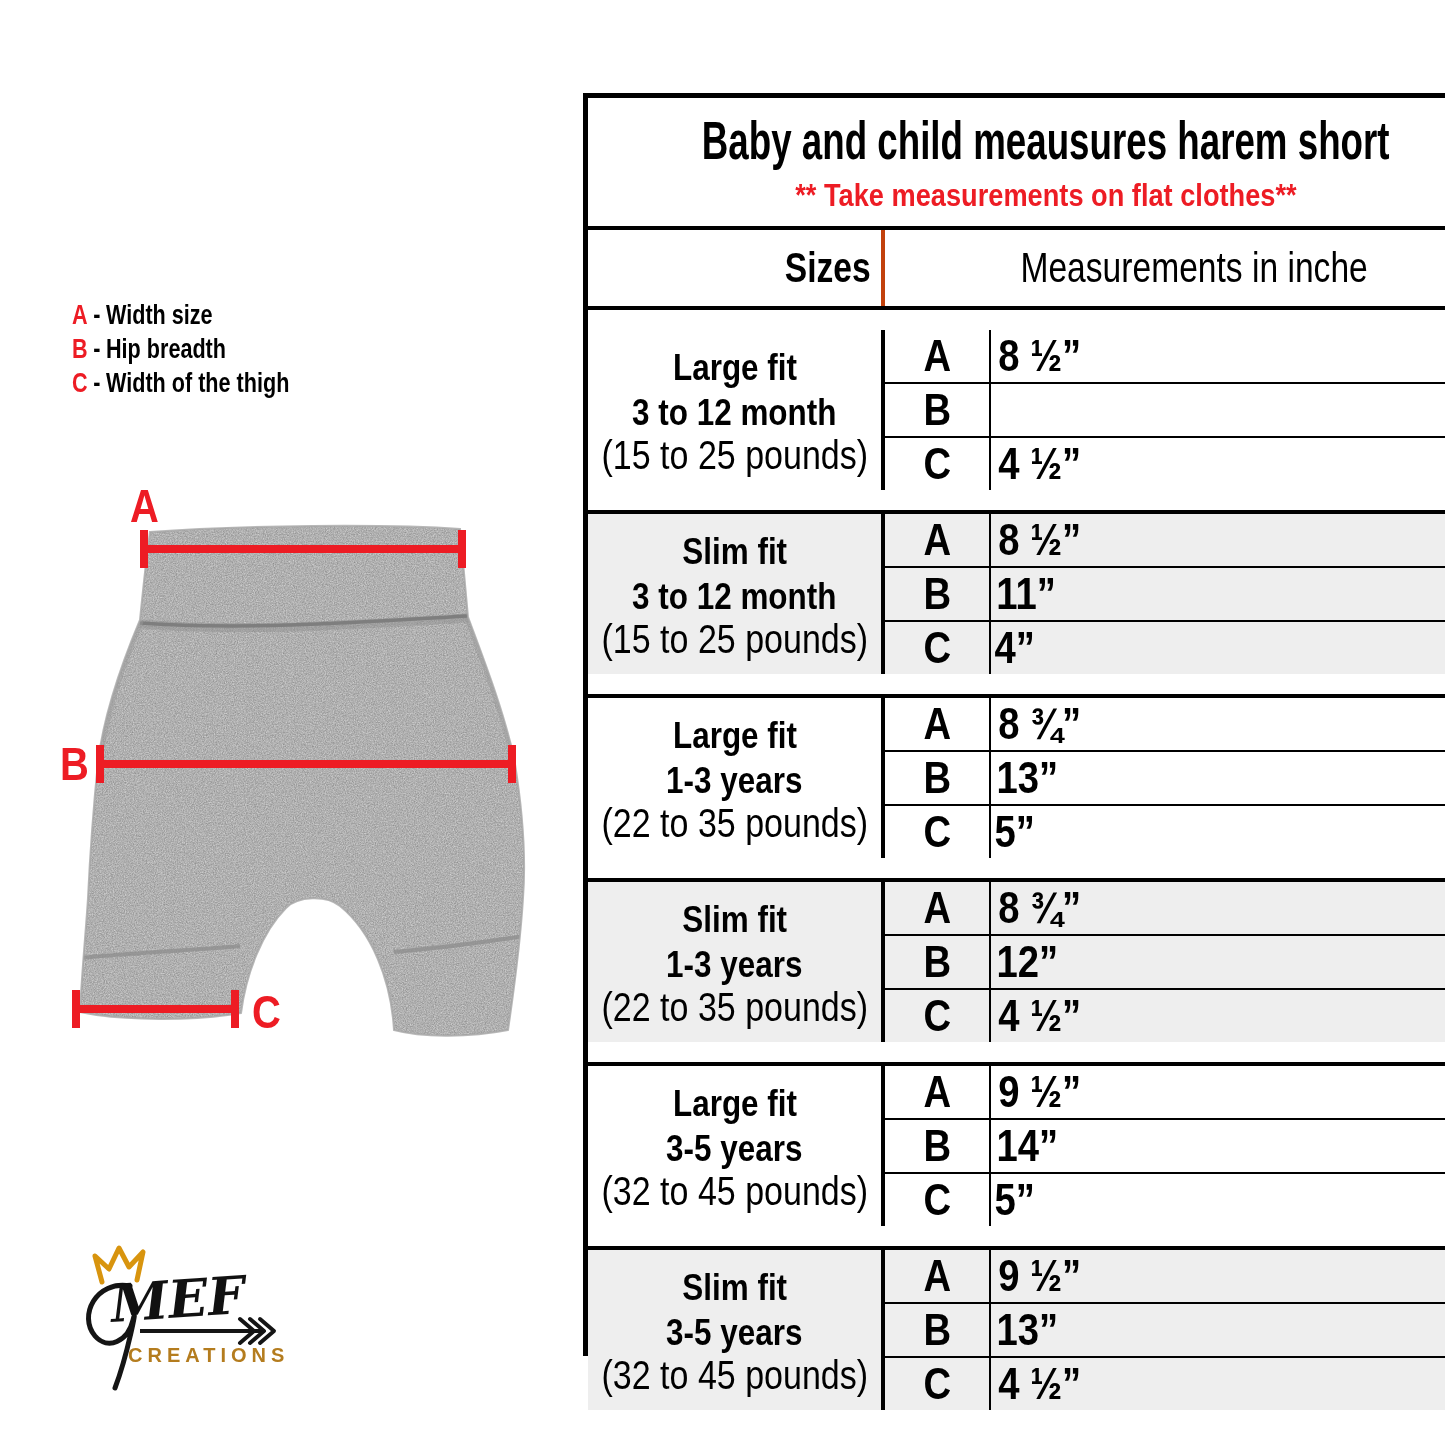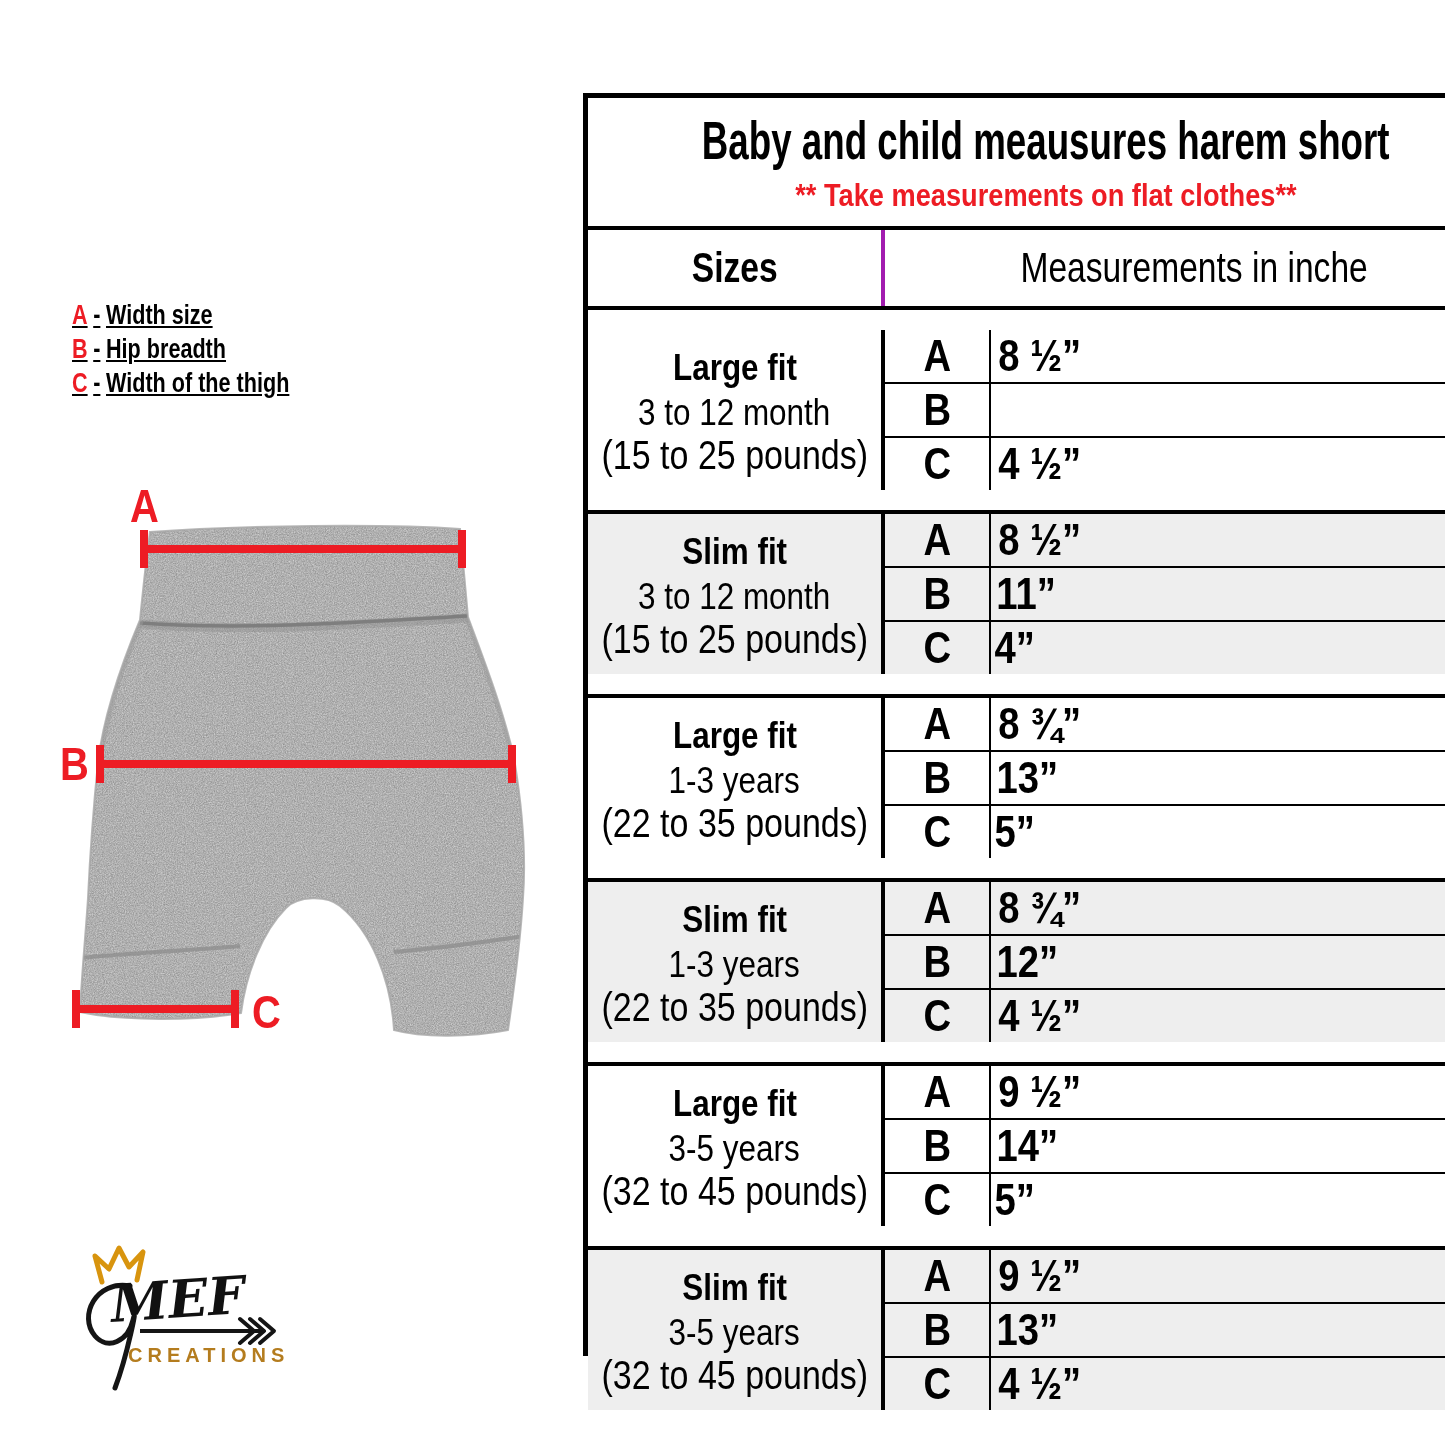--- a/index.html
+++ b/index.html
@@ -10,52 +10,52 @@
     --crown:#d8940e;
   }
   html,body{margin:0;padding:0;background:#fff;}
   body{width:1445px;height:1445px;font-family:"Liberation Sans",sans-serif;color:#000;}
   .canvas{position:relative;width:1445px;height:1445px;background:#fff;overflow:hidden;}
 
   .cond{display:inline-block;white-space:nowrap;transform:scaleX(var(--sx,1));}
   .c68{--sx:.68}.c80{--sx:.80}.c85{--sx:.85}
 
   
-  .legend{position:absolute;left:72px;top:298px;text-decoration:underline;}
+  .legend{position:absolute;left:72px;top:298px;}
   .legend-row{font-size:27px;font-weight:bold;line-height:34px;white-space:nowrap;transform:scaleX(.8);transform-origin:left center;}
   .legend-letter{color:var(--red);}
   .legend-sep{margin:0 7px;}
 
   
   .dim-label{position:absolute;color:var(--red);font-size:47px;font-weight:bold;line-height:1;transform:scaleX(.85);transform-origin:left center;}
   .mwrap{position:absolute;height:38px;}
   .mbar{position:absolute;left:0;right:0;top:15px;height:8px;background:var(--red);}
   .mtick{position:absolute;top:0;width:8px;height:38px;background:var(--red);}
   .mtick.t-left{left:0;}
   .mtick.t-right{right:0;}
 
   
   .size-table{position:absolute;left:583px;top:93px;width:925px;height:1263px;border:5px solid #000;
               box-sizing:border-box;display:flex;flex-direction:column;background:#fff;}
   .title-block{height:132px;flex:none;display:flex;flex-direction:column;justify-content:center;align-items:center;
                border-bottom:4px solid #000;box-sizing:border-box;}
   .table-title{font-size:54px;font-weight:bold;line-height:1.1;}
   .table-subtitle{font-size:32px;font-weight:bold;color:var(--red);line-height:1.1;margin-top:8px;}
   .header-row{height:80px;flex:none;display:flex;border-bottom:4px solid #000;box-sizing:border-box;}
-  .sizes-header{width:297px;flex:none;border-right:4px solid #a21caf;box-sizing:border-box;
-                display:flex;align-items:center;justify-content:center;font-size:42px;font-weight:bold;}
+  .sizes-header{width:297px;flex:none;border-right:4px solid #c2410c;box-sizing:border-box;
+                display:flex;align-items:center;justify-content:flex-end;font-size:42px;font-weight:bold;}
   .meas-header{flex:1;display:flex;align-items:center;justify-content:center;font-size:42px;font-weight:normal;}
   .groups{flex:1;display:flex;flex-direction:column;}
   .group-row{flex:1;display:flex;border-top:4px solid #000;box-sizing:border-box;background:#fff;margin-top:20px;}
   .group-row:first-child{border-top:none;}
   .group-row.shaded{background:var(--shade);}
   .sizes-cell{width:297px;flex:none;border-right:4px solid #000;box-sizing:border-box;
               display:flex;flex-direction:column;justify-content:center;align-items:center;text-align:center;}
   .fit-name{font-size:37px;font-weight:bold;line-height:45px;}
-  .age-range{font-size:37px;font-weight:normal;line-height:45px;}
+  .age-range{font-size:37px;font-weight:bold;line-height:45px;}
   .weight-range{font-size:40px;font-weight:normal;line-height:40px;}
   .meas-col{flex:1;display:flex;flex-direction:column;}
   .m-row{flex:1;display:flex;}
   .m-row + .m-row{border-top:2px solid #000;}
   .letter-cell{width:106px;flex:none;border-right:2px solid #000;box-sizing:border-box;
                display:flex;align-items:center;justify-content:center;font-size:45px;font-weight:bold;}
   .value-cell{flex:1;display:flex;align-items:center;justify-content:flex-start;font-size:45px;font-weight:bold;}
 
   
   .logo{position:absolute;left:68px;top:1238px;width:225px;height:158px;}

